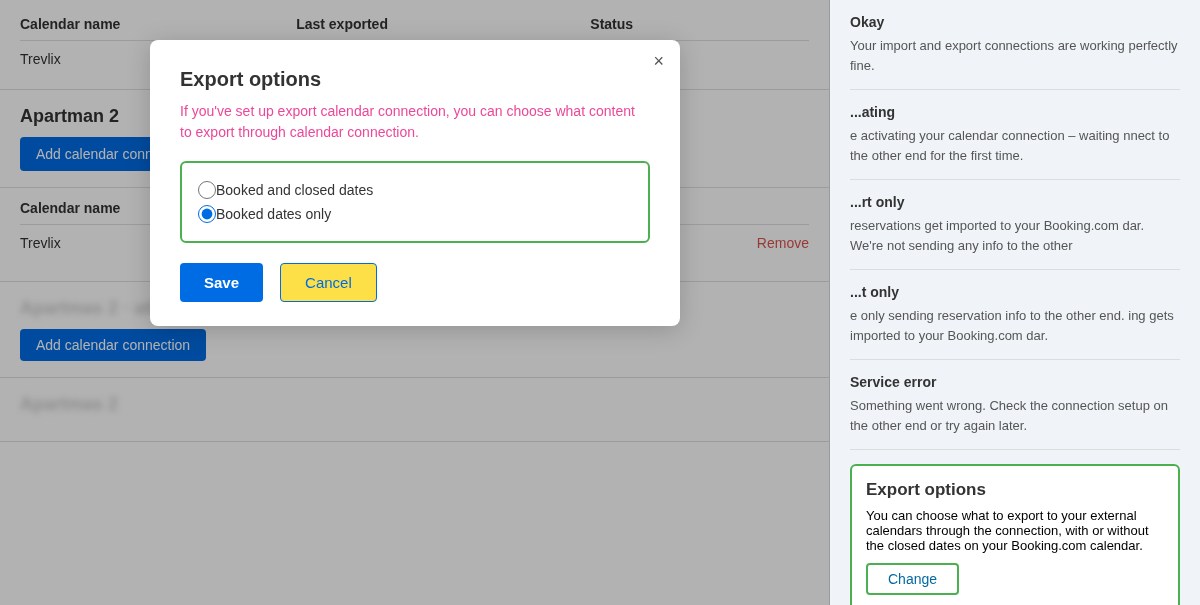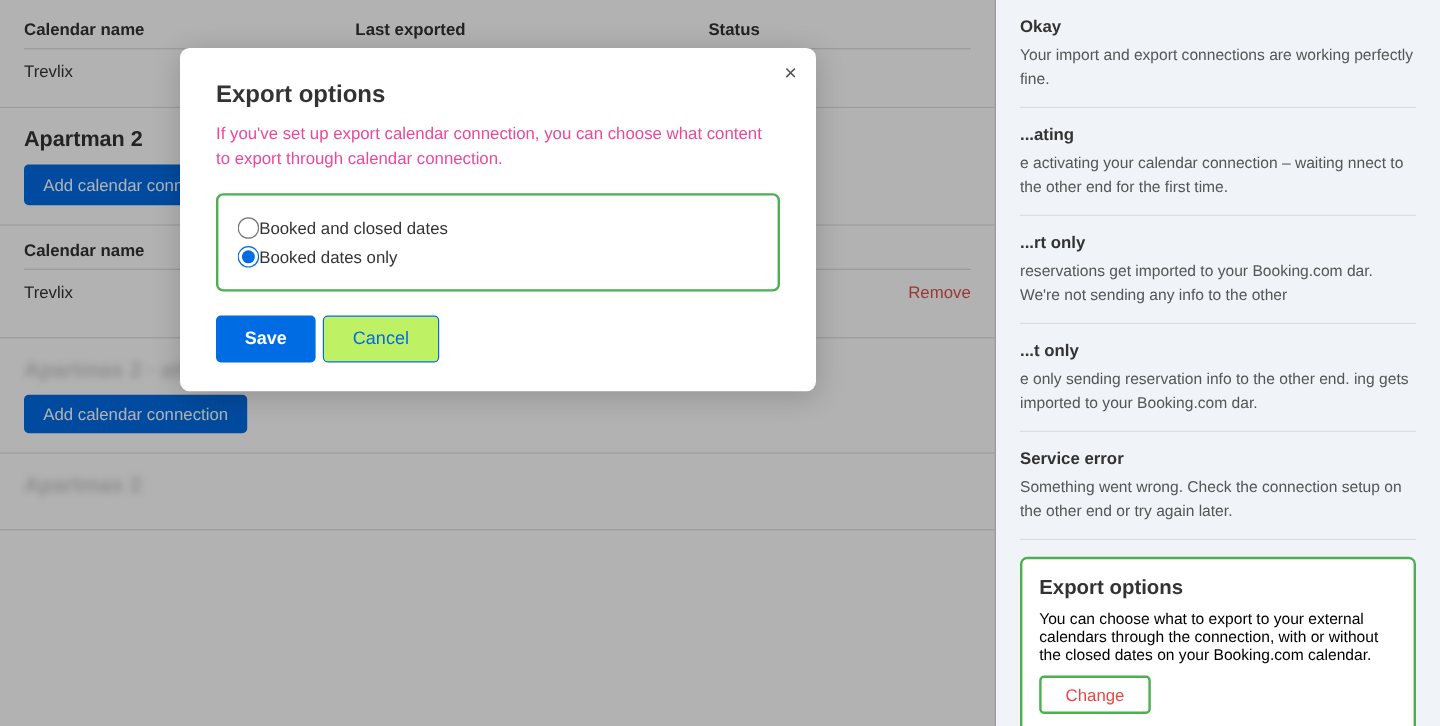--- a/index.html
+++ b/index.html
@@ -145,21 +145,21 @@
 
     .export-options-title {
       font-size: 17px;
       font-weight: 700;
       color: #333;
       margin-bottom: 8px;
     }
 
     .change-btn {
       background: #fff;
-      color: #ef4444;
+      color: #0369a1;
       border: 2px solid #4caf50;
       padding: 6px 20px;
       border-radius: 4px;
       font-size: 14px;
       cursor: pointer;
       margin-top: 10px;
     }
 
     
     .modal-overlay {
@@ -229,36 +229,36 @@
 
     .radio-option input[type="radio"] {
       width: 18px;
       height: 18px;
       cursor: pointer;
       accent-color: #006ce4;
     }
 
     .modal-actions {
       display: flex;
-      gap: 6px;
+      gap: 17px;
     }
 
     .modal-save-btn {
       background: #006ce4;
       color: #fff;
       border: none;
       padding: 10px 24px;
       border-radius: 4px;
       font-size: 15px;
       cursor: pointer;
       font-weight: 600;
     }
 
     .modal-cancel-btn {
-      background: #bef264;
+      background: #fde047;
       color: #006ce4;
       border: 1px solid #006ce4;
       padding: 10px 24px;
       border-radius: 4px;
       font-size: 15px;
       cursor: pointer;
     }
 
     .col-name { width: 35%; }
     .col-exported { width: 30%; }

